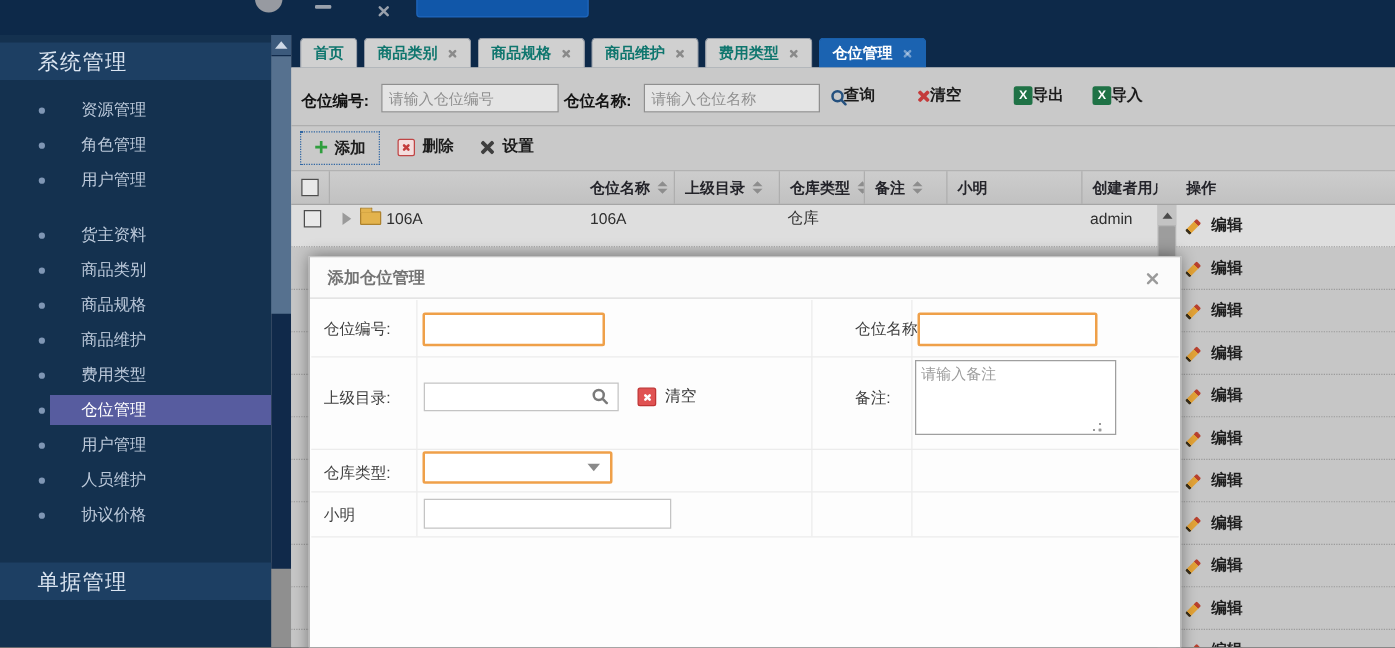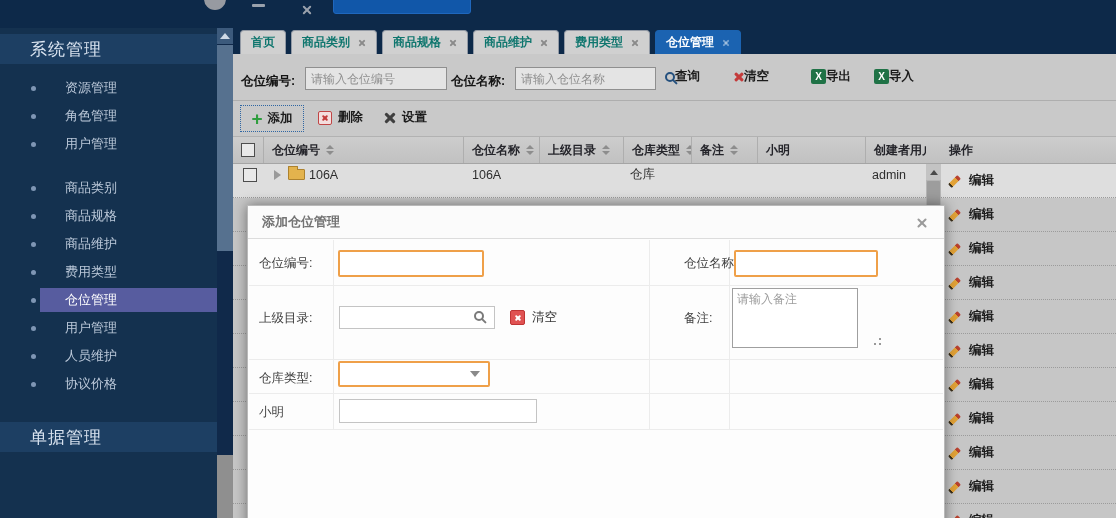--- a/index.html
+++ b/index.html
@@ -118,21 +118,21 @@
   .m-close { position:absolute; right:16px; top:11px; width:12px; height:12px; color:#9a9a9a; cursor:pointer; }
   .m-vline { position:absolute; width:1px; background:#ececec; top:34px; height:189px; }
   .m-hline { position:absolute; left:1px; width:694px; height:1px; background:#ececec; }
   .m-label { position:absolute; height:28px; line-height:28px; font-size:12.5px; color:#3e3e3e; }
   .m-input-orange { position:absolute; height:27px; background:#fff; border:2px solid #efa049; border-radius:2px; font-size:12px; color:#333; padding:0 5px; }
   .m-input-gray { position:absolute; background:#fff; border:1px solid #c4c4c4; font-size:12px; color:#333; padding:0 5px; }
   .m-lookup-mag { position:absolute; color:#7a7a7a; }
   .m-clear { position:absolute; display:flex; align-items:center; gap:7px; font-size:12.5px; color:#333; cursor:pointer; }
   .m-clearbox { display:flex; align-items:center; justify-content:center; width:15px; height:15px; background:#e05252; border:1px solid #bf3434; border-radius:2px; }
   .m-clearbox .xi { width:7px; height:7px; color:#fff; }
-  .m-textarea { position:absolute; left:484px; top:82px; width:126px; height:60px; background:#fff; border:1px solid #9f9f9f; font-size:12px; color:#9c9c9c; padding:2px 4px; resize:none;
+  .m-textarea { position:absolute; left:484px; top:82px; width:161px; height:60px; background:#fff; border:1px solid #9f9f9f; font-size:12px; color:#9c9c9c; padding:2px 4px; resize:none;
     font-family:"Liberation Sans","DejaVu Sans",sans-serif; }
   .m-textarea::placeholder { color:#9c9c9c; }
   .m-grip { position:absolute; left:626px; top:132px; width:7px; height:7px; border-right:2px dotted #999; border-bottom:2px dotted #999; }
   .m-select { position:absolute; left:90px; top:155px; width:152px; height:26px; background:#fff; border:2px solid #efa049; border-radius:2px; cursor:pointer; }
   .m-select .caret-down { position:absolute; right:8px; top:8px; }
 </style>
 </head>
 <body>
 
 <div class="stage">
@@ -158,20 +158,24 @@
           <span class="lbl">角色管理</span>
         </div>
       <div class="s-item">
           <span class="bullet"></span>
           <span class="lbl">用户管理</span>
         </div>
     </div>
     <div class="s-items">
       <div class="s-item">
           <span class="bullet"></span>
+          <span class="lbl">货主资料</span>
+        </div>
+      <div class="s-item">
+          <span class="bullet"></span>
           <span class="lbl">商品类别</span>
         </div>
       <div class="s-item">
           <span class="bullet"></span>
           <span class="lbl">商品规格</span>
         </div>
       <div class="s-item">
           <span class="bullet"></span>
           <span class="lbl">商品维护</span>
         </div>
@@ -275,27 +279,20 @@
       <span class="tool-btn" style="left:150px">
           <span class="xi thick toolsx"></span>
           <span>设置</span>
         </span>
     </div>
 
     <div class="g-header">
       <div class="g-hcell" style="left:0; width:31px; justify-content:center; padding-left:0">
           <span class="checkbox"></span>
         </div>
-      <div class="g-hcell" style="left:31px; width:200px">
-          <span>仓位编号</span>
-          <span class="sort">
-            <span class="tri-up"></span>
-            <span class="tri-down"></span>
-          </span>
-        </div>
       <div class="g-hcell" style="left:231px; width:76px">
           <span>仓位名称</span>
           <span class="sort">
             <span class="tri-up"></span>
             <span class="tri-down"></span>
           </span>
         </div>
       <div class="g-hcell" style="left:307px; width:84px">
           <span>上级目录</span>
           <span class="sort">

